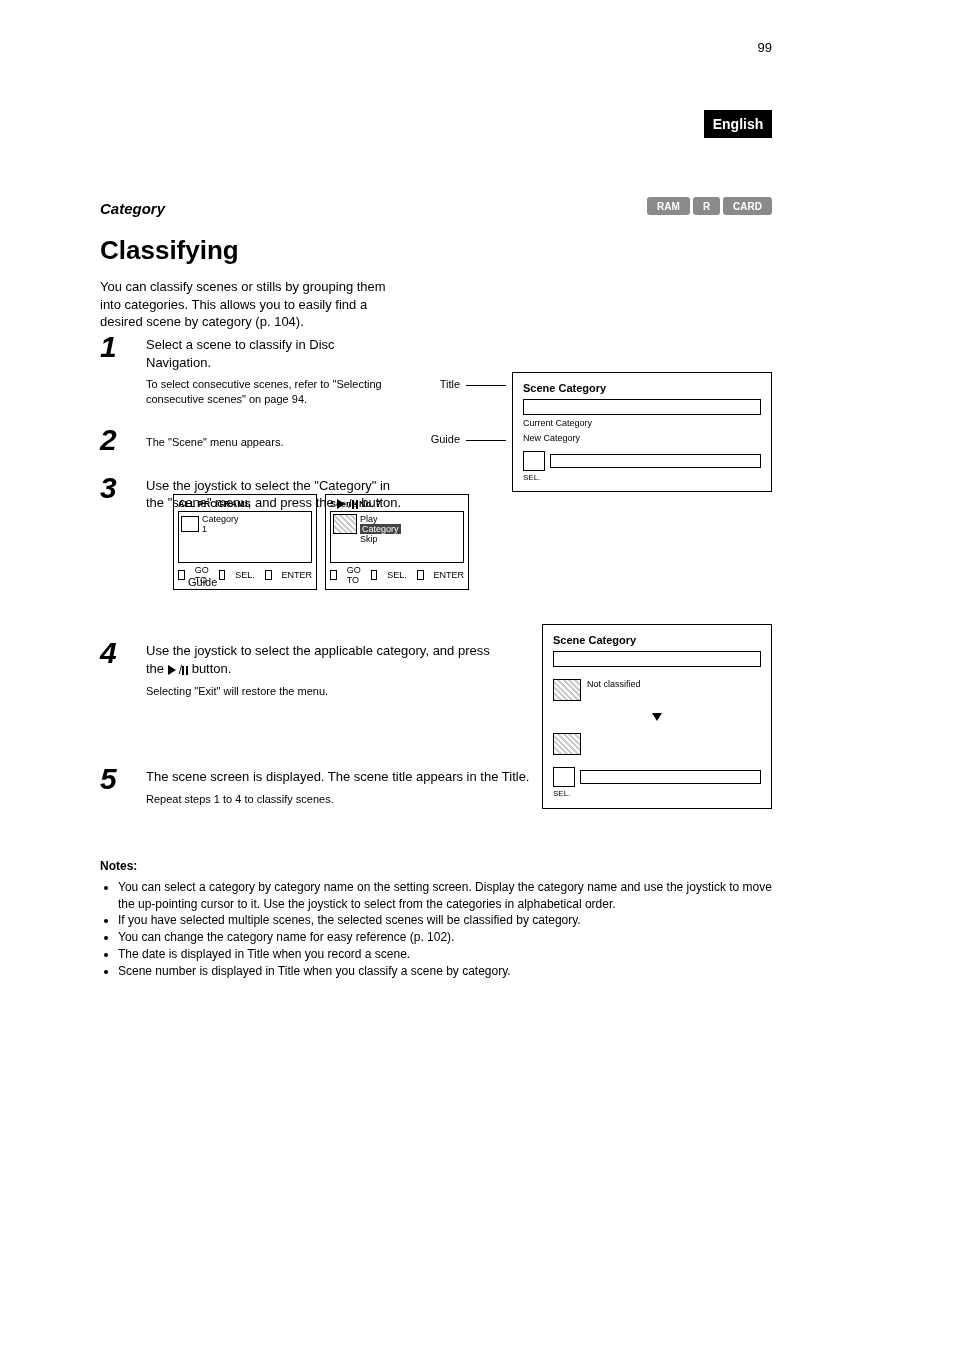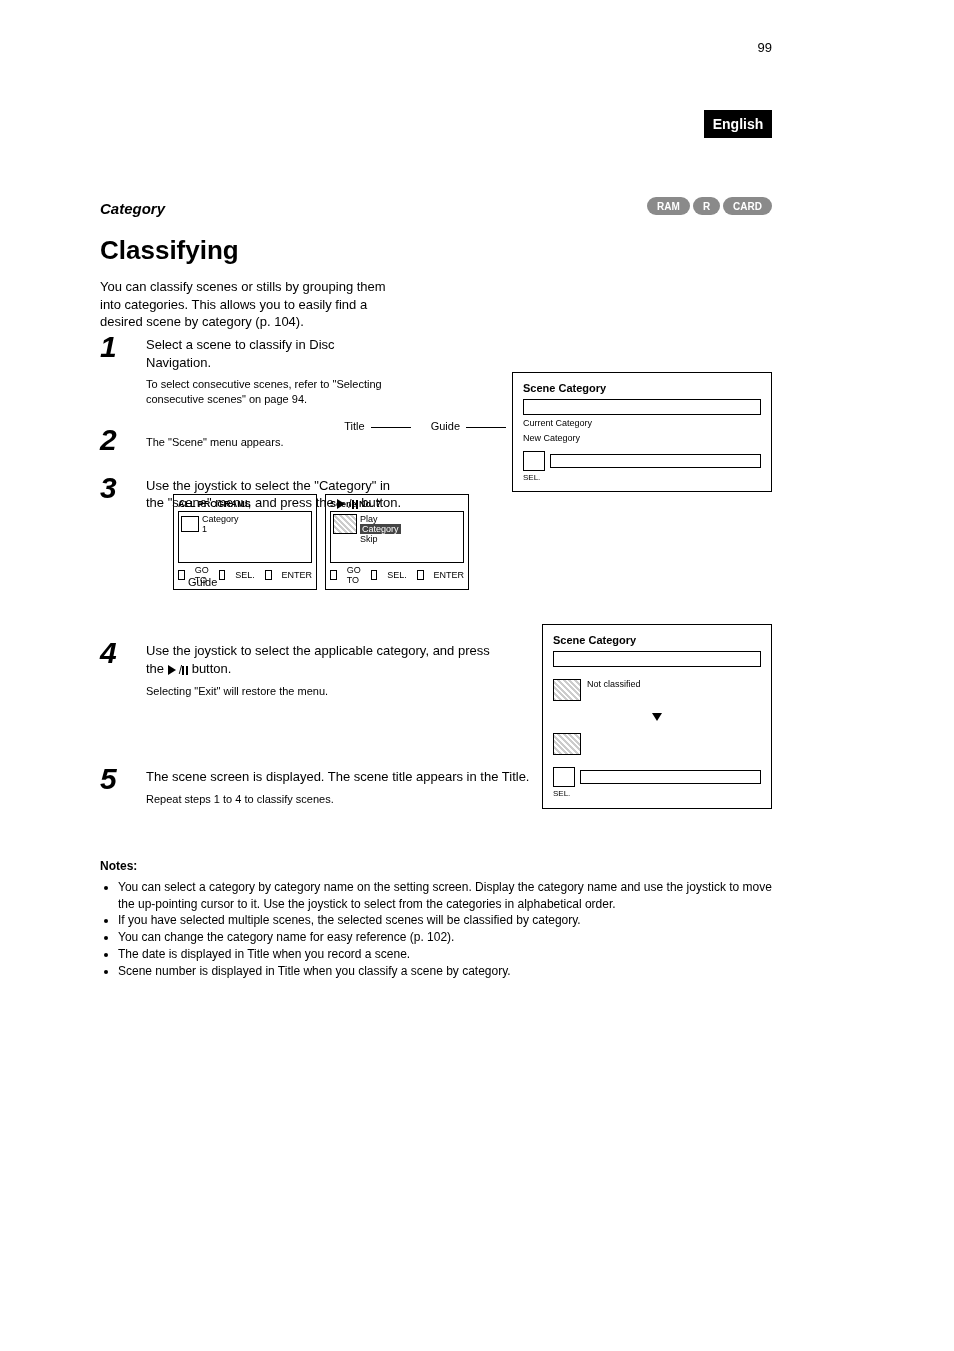--- a/index.html
+++ b/index.html
@@ -1,36 +1,36 @@
 <!DOCTYPE html>
 <html><head>
 <meta charset="utf-8">
 <style>
 html,body{margin:0;padding:0;width:954px;height:1351px;background:#fff;color:#000;font-family:Arial,Helvetica,sans-serif;font-size:14px}
 .page{position:relative;width:872px;height:1351px}
 .page-num{position:absolute;top:40px;right:100px;font-size:13px}
 .section-label{position:absolute;top:110px;right:100px;width:68px;height:28px;background:#000;color:#fff;text-align:center;font-weight:700;font-size:14px;display:flex;align-items:center;justify-content:center}
 .category{position:absolute;top:200px;left:100px;text-align:center;font-size:15px;font-style:italic;font-weight:700}
 .pill-row{position:absolute;top:197px;right:100px;display:flex;gap:3px}
-.pill{display:inline-flex;align-items:center;justify-content:center;height:18px;border-radius:9px;background:#8a8a8a;color:#fff;font-size:10px;font-weight:700;padding:0 10px}
+.pill{display:inline-flex;align-items:center;justify-content:center;height:18px;border-radius:3px;background:#8a8a8a;color:#fff;font-size:10px;font-weight:700;padding:0 10px}
 .title{position:absolute;top:235px;left:100px;font-size:26px;font-weight:700}
 .intro{position:absolute;top:278px;left:100px;right:470px;font-size:13px;line-height:1.35}
 .steps{position:absolute;top:326px;left:100px;right:470px;font-size:13px;line-height:1.35}
 .step{display:flex;margin:6px 0 18px}
 .step .num{font-size:30px;font-weight:700;font-style:italic;width:46px;line-height:1}
 .step .txt{flex:1;padding-top:4px}
 .step .hint{font-size:11px;margin:6px 0 0}
 .fig-topright{position:absolute;top:372px;right:100px;width:260px}
 .box{border:1px solid #000;padding:8px 10px 8px 10px;font-size:10px;line-height:1.3}
 .boxtitle{font-weight:700;font-size:11px;margin-bottom:4px}
 .slot{border:1px solid #000;height:14px;margin:3px 0}
 .row-thin{display:flex;align-items:center;gap:5px;margin-top:6px}
 .row-thin .mini{border:1px solid #000;width:12px;height:10px}
 .row-thin .tall{border:1px solid #000;height:12px;flex:1}
-.arrowcol{position:absolute;top:378px;right:366px;display:flex;flex-direction:row;align-items:flex-end;gap:20px;font-size:11px}
+.arrowcol{position:absolute;top:378px;right:366px;display:flex;flex-direction:column;align-items:flex-end;gap:1px;font-size:11px}
 .arrowcol .line{border-top:1px solid #000;width:40px;margin-left:6px;display:inline-block;vertical-align:middle}
 .mini-screens{position:absolute;top:494px;left:173px;display:flex;gap:8px}
 .mini{border:1px solid #000;width:134px;font-size:9px;padding:4px}
 .mini .hdr{font-weight:700;font-size:9px;margin-bottom:2px}
 .mini .body{border:1px solid #000;height:46px;margin:2px 0;padding:2px}
 .mini .foot{display:flex;gap:10px;align-items:center;font-size:9px}
 .mini .foot .sq{border:1px solid #000;width:10px;height:8px}
 .mini .thumb{border:1px solid #000;width:22px;height:18px;background:repeating-linear-gradient(45deg,#ccc,#ccc 2px,#fff 2px,#fff 4px)}
 .fig-midright{position:absolute;top:624px;right:100px;width:230px}
 .fig-midright .pair{display:flex;gap:6px;margin:12px 0}

